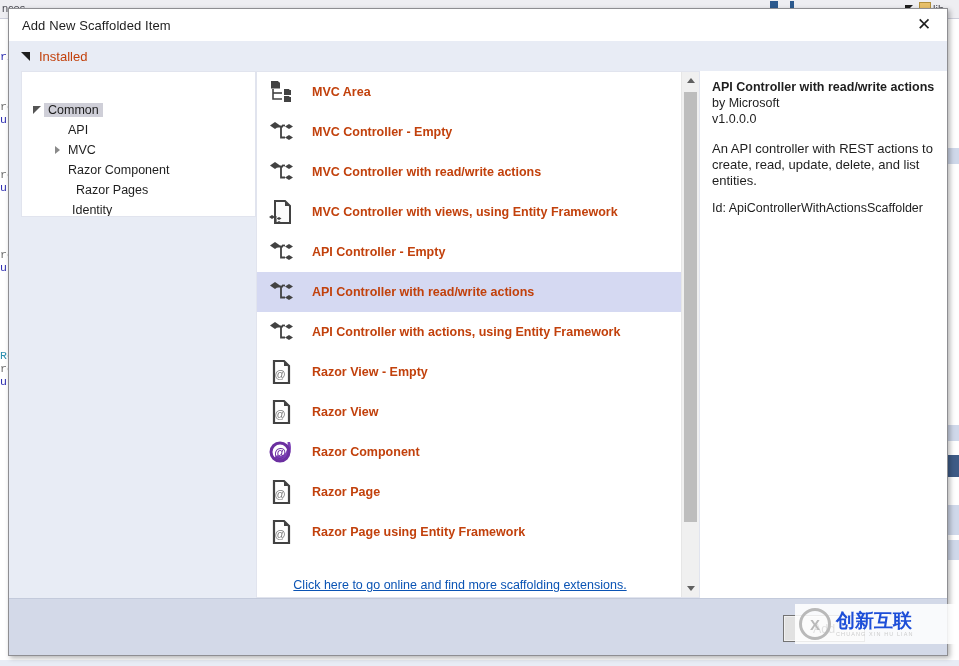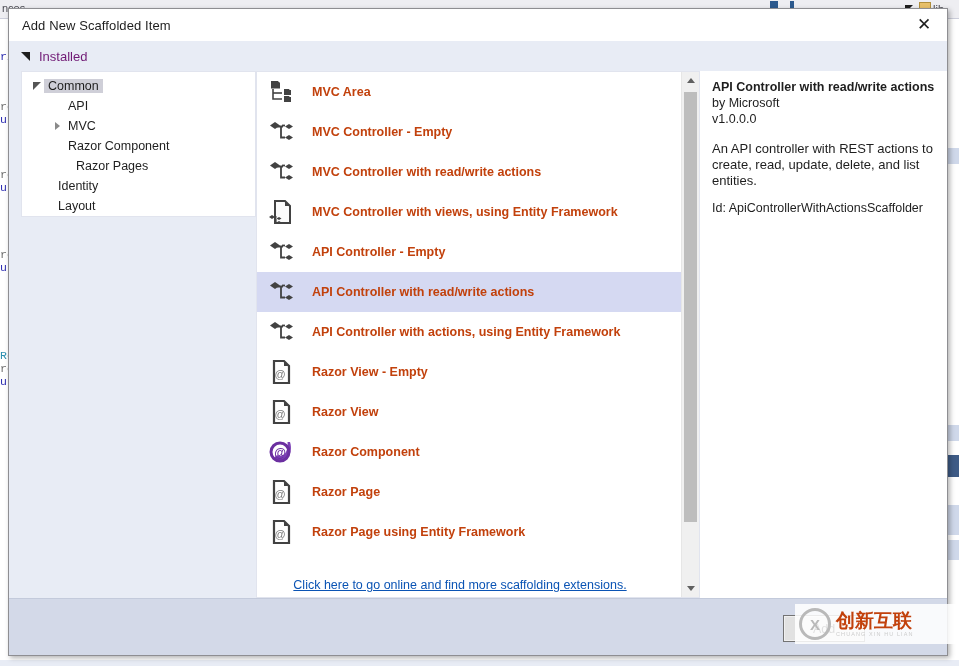--- a/index.html
+++ b/index.html
@@ -59,21 +59,21 @@
     display: flex; align-items: center; padding-left: 12px;
   }
   .tri-dn {
     width: 9px; height: 9px; margin-right: 9px; position: relative;
   }
   .tri-dn::before {
     content: ""; position: absolute; left: 0; top: 0;
     border-style: solid; border-width: 9px 0 0 9px;
     border-color: #1e1e1e transparent transparent transparent;
   }
-  .installed-band .lbl { font-size: 13px; color: #701a75; }
+  .installed-band .lbl { font-size: 13px; color: #c2410c; }
 
   
   .dlg-body { flex: 1 1 auto; position: relative; background: #e8ecf5; }
 
   
   .tree-panel {
     position: absolute; left: 12px; top: 0; width: 235px; height: 146px;
     background: #ffffff; border: 1px solid #e1e4ee;
     box-sizing: border-box; padding-top: 4px; overflow: hidden;
   }
@@ -162,21 +162,21 @@
     display: flex; align-items: center; padding-left: 4px;
     pointer-events: none;
   }
   .wm-circle {
     width: 26px; height: 26px; border-radius: 50%;
     border: 3px solid #b9b9b9; color: #b9b9b9;
     font-size: 15px; font-weight: bold;
     display: flex; align-items: center; justify-content: center;
     margin-right: 5px; flex: 0 0 26px;
   }
-  .wm-text { color: #c2410c; font-size: 19px; font-weight: bold; line-height: 19px; }
+  .wm-text { color: #1d4ed8; font-size: 19px; font-weight: bold; line-height: 19px; }
   .wm-sub { color: #cdcdcd; font-size: 5.5px; letter-spacing: 1.1px; line-height: 8px; }
 </style>
 </head>
 <body>
 
 <div id="root">
 
   <div class="bg">
     <div class="bg-strip-top">
       <span class="lbl" style="left:2px;">nces</span>
@@ -229,21 +229,21 @@
 
     <div class="installed-band">
       <span class="tri-dn"></span>
       <span class="lbl">Installed</span>
     </div>
 
     <div class="dlg-body">
 
       <div class="tree-panel">
         <div id="tree-host">
-            <div class="tree-row" style="padding-left: 8px;">
+            <div class="tree-row" style="padding-left: 8px; margin-top: 24px;">
               <span class="tree-arrow">
                 <span class="tri-open"></span>
               </span>
               <span class="tree-label sel">Common</span>
             </div>
             <div class="tree-row" style="padding-left: 28px;">
               <span class="tree-arrow"></span>
               <span class="tree-label">API</span>
             </div>
             <div class="tree-row" style="padding-left: 28px;">
@@ -253,21 +253,21 @@
               <span class="tree-label">MVC</span>
             </div>
             <div class="tree-row" style="padding-left: 28px;">
               <span class="tree-arrow"></span>
               <span class="tree-label">Razor Component</span>
             </div>
             <div class="tree-row" style="padding-left: 36px;">
               <span class="tree-arrow"></span>
               <span class="tree-label">Razor Pages</span>
             </div>
-            <div class="tree-row" style="padding-left: 18px;">
+            <div class="tree-row" style="padding-left: 32px;">
               <span class="tree-arrow"></span>
               <span class="tree-label">Identity</span>
             </div>
             <div class="tree-row" style="padding-left: 18px;">
               <span class="tree-arrow"></span>
               <span class="tree-label">Layout</span>
             </div>
           </div>
       </div>
 

